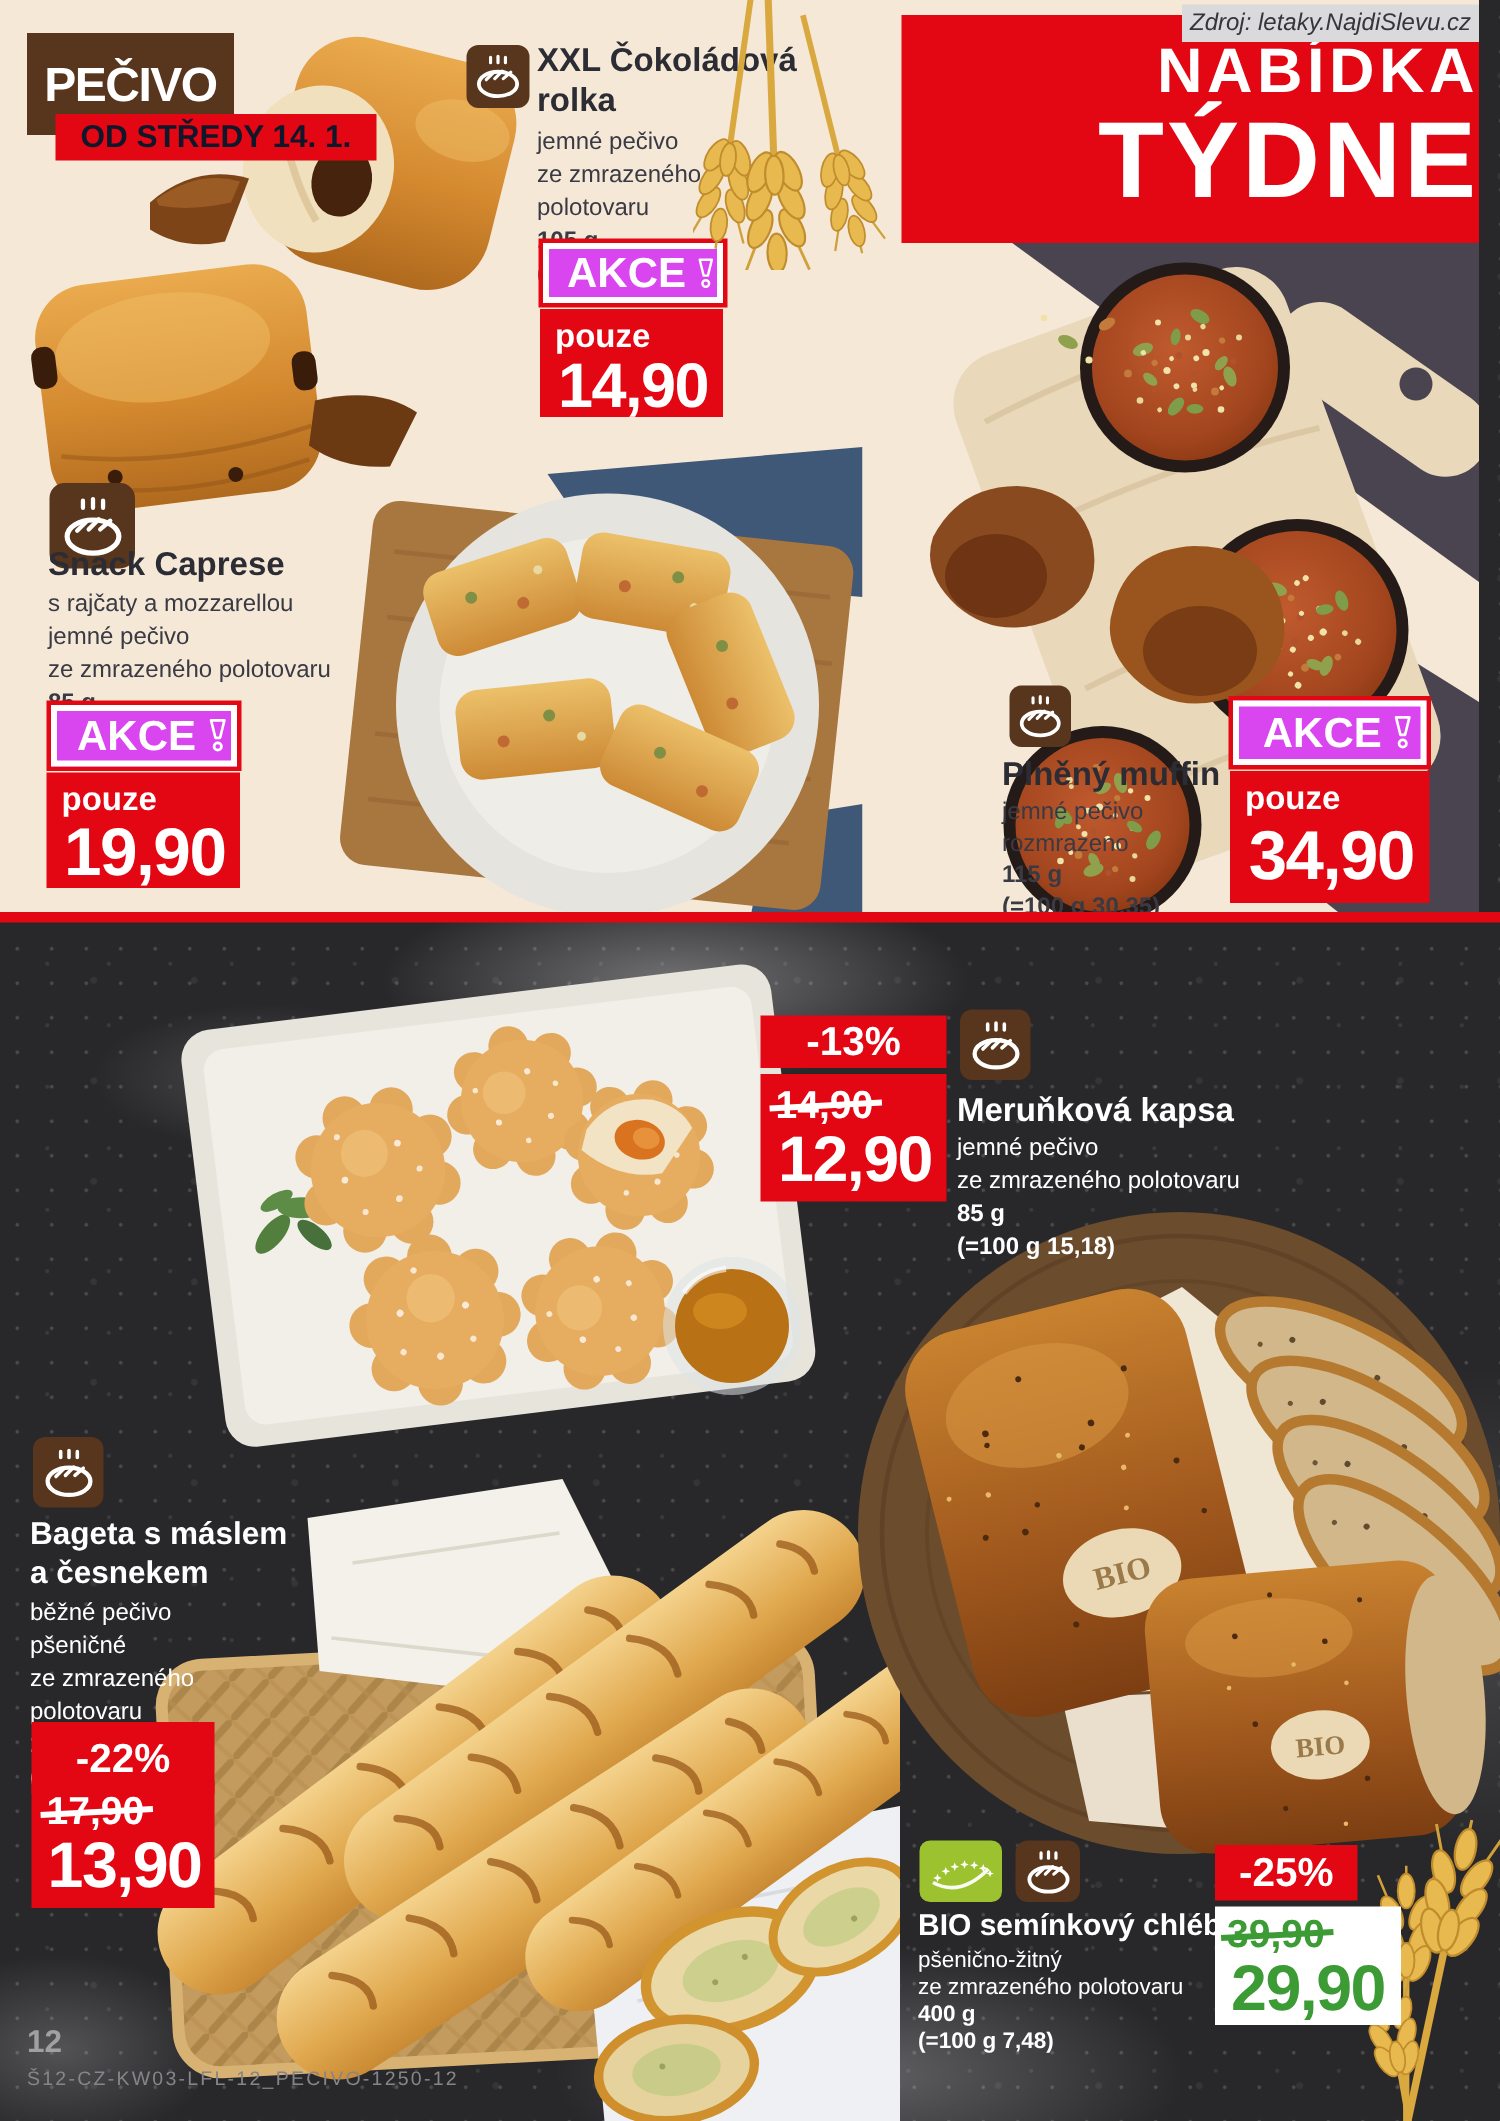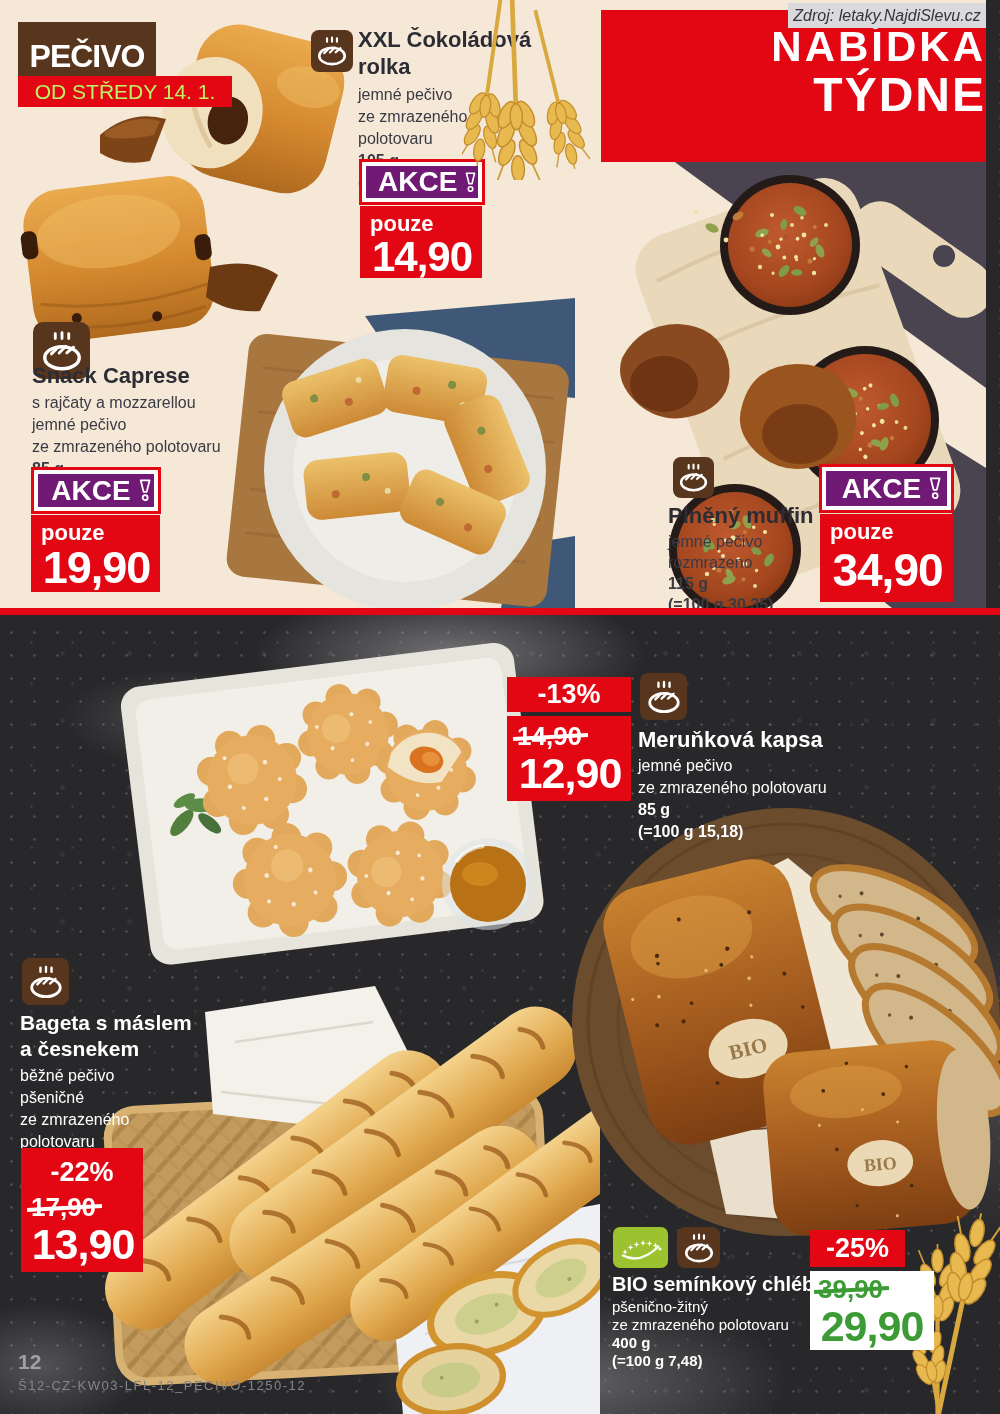--- a/index.html
+++ b/index.html
@@ -16,41 +16,41 @@
     radial-gradient(170px 70px at 18% 13%, rgba(255,255,255,.16), rgba(255,255,255,0) 70%),
     radial-gradient(300px 120px at 58% 96%, rgba(255,255,255,.26), rgba(255,255,255,0) 70%),
     radial-gradient(150px 90px at 4% 94%, rgba(255,255,255,.20), rgba(255,255,255,0) 70%),
     radial-gradient(120px 240px at 99% 58%, rgba(255,255,255,.14), rgba(255,255,255,0) 70%);}
   .top-panel{left:0;top:0;width:986px;height:608px;background:#f5e8d7;overflow:hidden;z-index:2;}
   .red-divider{left:0;top:608px;width:1000px;height:7px;background:#e30613;z-index:3;}
   .z3{z-index:3;}
   .z4{z-index:4;}
   
   .brownbox{background:#58351d;color:#fff;display:flex;align-items:center;justify-content:center;font-weight:700;}
-  .redbox{background:#e30613;color:#bef264;display:flex;align-items:center;justify-content:center;font-weight:400;}
-  .akce{background:#701a75;border:4px solid #fff;box-shadow:0 0 0 3px #e30613;color:#fff;display:flex;align-items:center;justify-content:center;gap:7px;font-weight:700;font-size:28px;box-sizing:border-box;padding-left:12px;}
+  .redbox{background:#e30613;color:#0f172a;display:flex;align-items:center;justify-content:center;font-weight:700;margin-left:19px;}
+  .akce{background:#d946ef;border:4px solid #fff;box-shadow:0 0 0 3px #e30613;color:#fff;display:flex;align-items:center;justify-content:center;gap:7px;font-weight:700;font-size:28px;box-sizing:border-box;padding-left:12px;}
   .pricebox{background:#e30613;color:#fff;box-sizing:border-box;padding:6px 8px 6px 10px;}
   .pricebox .pouze{font-size:22px;font-weight:700;line-height:1.05;text-align:left;}
   .bigprice{font-size:42px;font-weight:700;letter-spacing:-1px;text-align:center;line-height:1.05;}
   .oldprice{font-size:26px;font-weight:700;line-height:1.1;position:relative;display:inline-block;}
   .oldprice::after{content:'';position:absolute;left:-4px;right:-6px;top:46%;height:3.5px;background:currentColor;transform:rotate(-3deg);}
   .discount{background:#e30613;color:#fff;font-weight:700;font-size:27px;display:flex;align-items:center;justify-content:center;}
   .pricebox-white{background:#fff;color:#3d9b35;box-sizing:border-box;padding:4px 8px;}
   
   .ptitle{font-size:22px;line-height:27px;font-weight:700;color:#2c2c34;}
   .pdesc{font-size:16px;line-height:22px;color:#3a3a44;font-weight:500;}
   .pbold{font-weight:700;}
   .white .ptitle{color:#fff;}
   .white .pdesc{color:#fff;}
   .bicon{background:#58351d;border-radius:8px;display:flex;align-items:center;justify-content:center;}
   .biologo{background:#9dc22f;border-radius:7px;display:flex;align-items:center;justify-content:center;}
   .zdroj{background:#dadadc;color:#35353b;font-style:italic;font-size:16px;display:flex;align-items:center;justify-content:center;}
   .nabidka{background:#e30613;color:#fff;text-align:right;font-weight:700;}
   .nab1{font-size:42px;letter-spacing:3px;line-height:1.1;margin-top:14px;}
-  .nab2{font-size:48px;letter-spacing:2px;line-height:1.05;}
+  .nab2{font-size:72px;letter-spacing:2px;line-height:1.05;}
   .footer-num{color:#a0a0a3;font-size:21px;font-weight:700;}
   .footer-code{color:#86868a;font-size:13px;letter-spacing:1.5px;}
 </style>
 </head>
 <body>
 
 <svg width="0" height="0" style="position:absolute" aria-hidden="true">
   <defs></defs>
   <g id="breadg" stroke="#fff" fill="none" stroke-linecap="round">
     <path d="M17 6 v5 M24 5 v6 M31 6 v5" stroke-width="3"></path>

